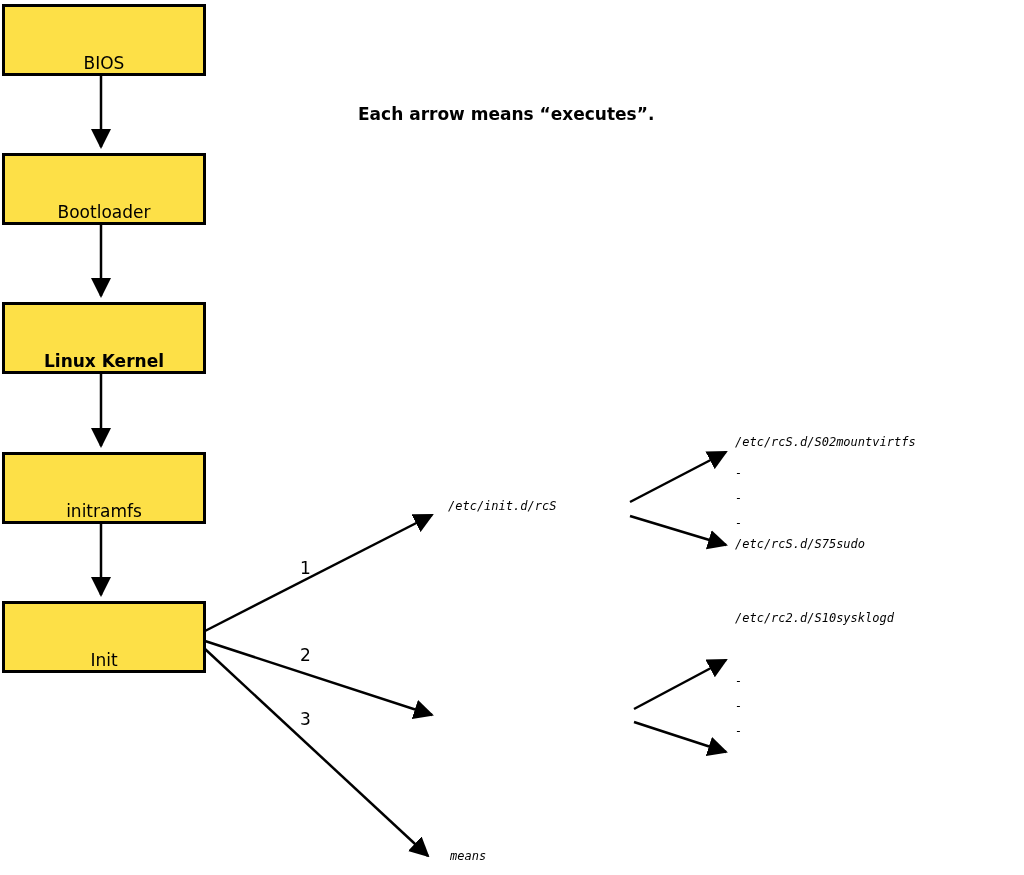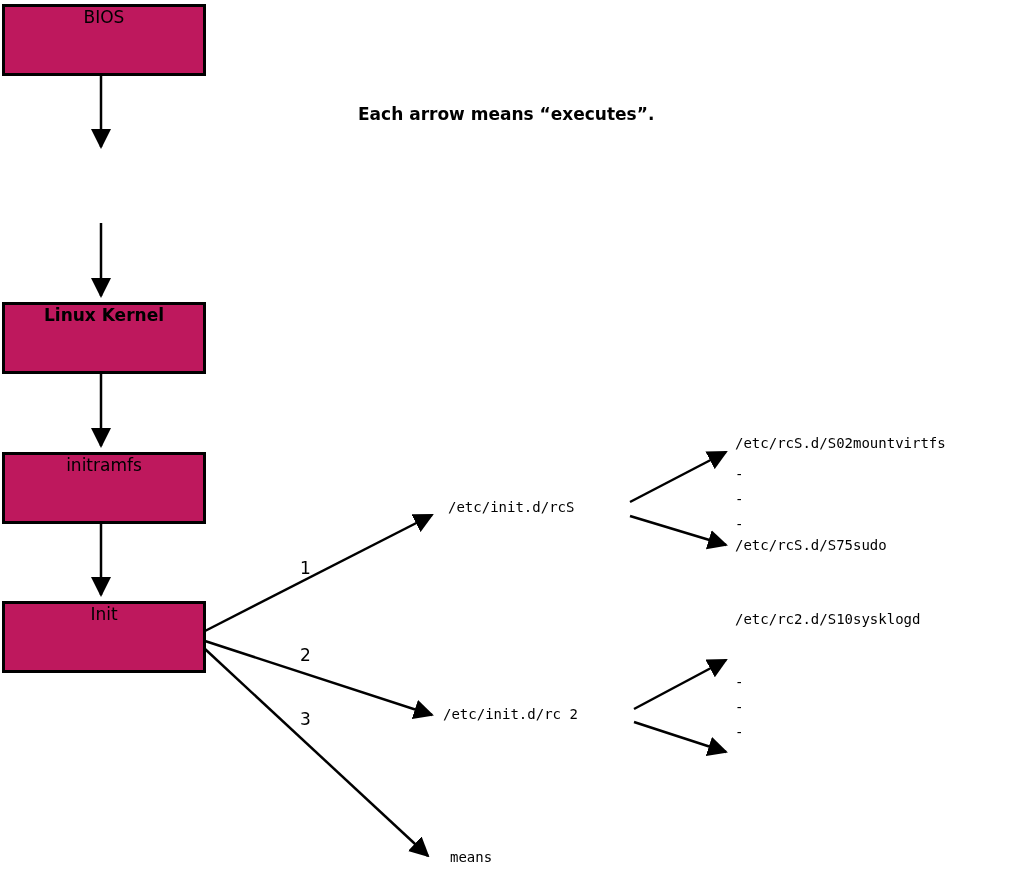--- a/index.html
+++ b/index.html
@@ -16,40 +16,41 @@
     position: absolute;
     left: 0; top: 0;
     width: 1024px; height: 875px;
   }
   .flow-box {
     position: absolute;
     left: 2px;
     width: 198px;
     height: 66px;
     border: 3px solid #000000;
-    background: #be185d;
+    background: #fde047;
     display: flex;
-    align-items: flex-start;
+    align-items: flex-end;
     justify-content: center;
     font-size: 17px;
   }
   .caption {
     position: absolute;
     font-size: 17px;
     white-space: nowrap;
   }
   .branch-num {
     position: absolute;
     font-size: 17px;
   }
   .mono {
     position: absolute;
     font-family: "DejaVu Sans Mono", "Liberation Mono", monospace;
-    font-size: 14px;
+    font-size: 12px;
     white-space: nowrap;
+    font-style: italic;
   }
 </style>
 </head>
 <body>
 
 <div class="canvas">
 
   <svg class="arrows-layer" width="1024" height="875" viewBox="0 0 1024 875">
     <defs>
       <marker id="arrowhead" viewBox="0 0 10 10" refX="9" refY="5" markerWidth="8" markerHeight="8" orient="auto-start-reverse">
@@ -69,38 +70,40 @@
     <line x1="630" y1="502" x2="726" y2="452" stroke="#000000" stroke-width="2.5" marker-end="url(#arrowhead)"></line>
     <line x1="630" y1="516" x2="726" y2="545" stroke="#000000" stroke-width="2.5" marker-end="url(#arrowhead)"></line>
 
     <line x1="634" y1="709" x2="726" y2="660" stroke="#000000" stroke-width="2.5" marker-end="url(#arrowhead)"></line>
     <line x1="634" y1="722" x2="726" y2="752" stroke="#000000" stroke-width="2.5" marker-end="url(#arrowhead)"></line>
   </svg>
 
   <div class="flow-box" style="top:4px;">
     <span>BIOS</span>
   </div>
+  <div class="flow-box" style="top:153px;">
+    <span>Bootloader</span>
+  </div>
   <div class="flow-box" style="top:302px;font-weight:bold;">
     <span>Linux Kernel</span>
   </div>
   <div class="flow-box" style="top:601px;">
     <span>Init</span>
   </div>
   <div class="flow-box" style="top:452px;">
     <span>initramfs</span>
   </div>
 
   <div class="caption" style="left:358px; top:104px;font-weight:bold;">Each arrow means “executes”.</div>
 
   <div class="branch-num" style="left:300px; top:558px;">1</div>
   <div class="branch-num" style="left:300px; top:645px;">2</div>
   <div class="branch-num" style="left:300px; top:709px;">3</div>
 
   <div class="mono" style="left:448px; top:499px;">/etc/init.d/rcS</div>
-  <div class="mono" style="left:443px; top:706px;">/etc/init.d/rc 2</div>
   <div class="mono" style="left:450px; top:849px;">means</div>
 
   <div class="mono" style="left:735px; top:435px;">/etc/rcS.d/S02mountvirtfs</div>
   <div class="mono" style="left:735px; top:466px;">-</div>
   <div class="mono" style="left:735px; top:491px;">-</div>
   <div class="mono" style="left:735px; top:516px;">-</div>
   <div class="mono" style="left:735px; top:537px;">/etc/rcS.d/S75sudo</div>
 
   <div class="mono" style="left:735px; top:611px;">/etc/rc2.d/S10sysklogd</div>
   <div class="mono" style="left:735px; top:674px;">-</div>

